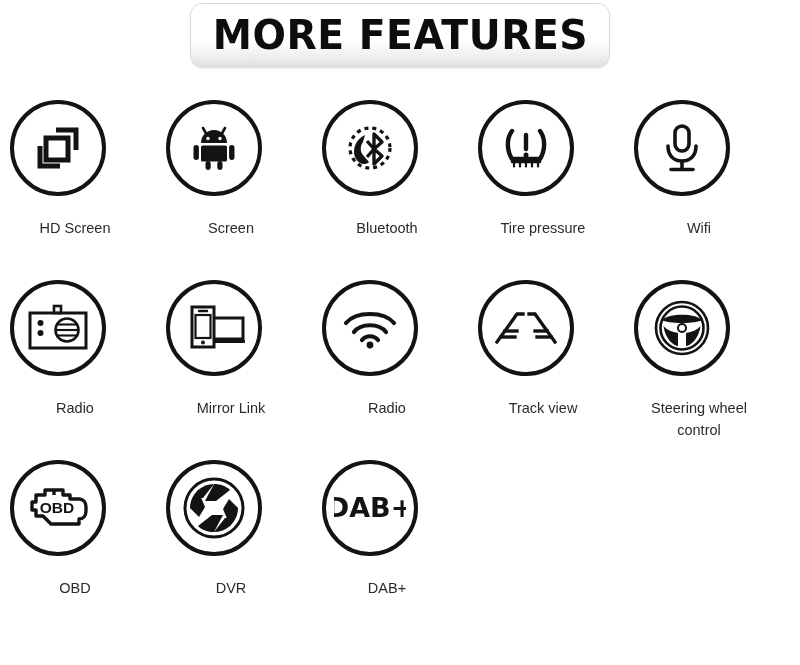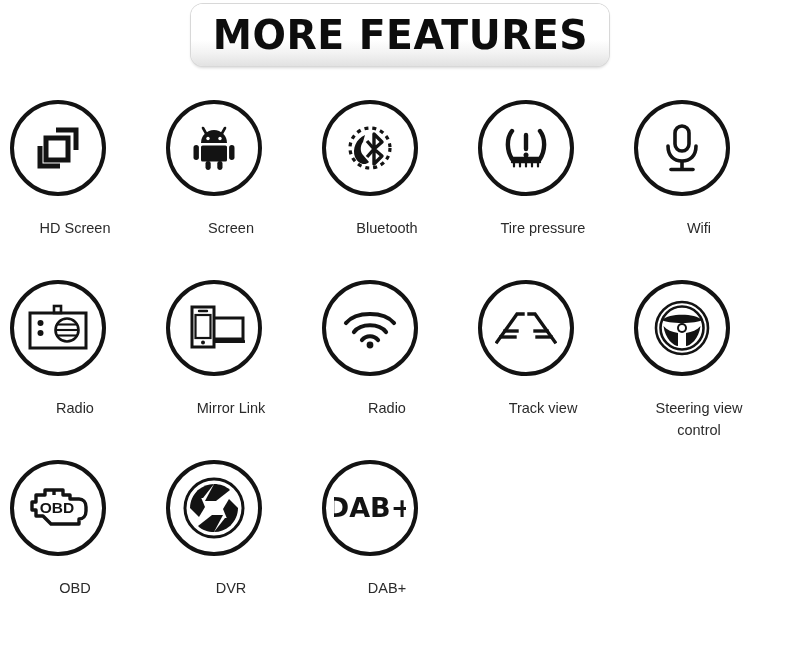--- a/index.html
+++ b/index.html
@@ -259,21 +259,21 @@
           <circle cx="29" cy="29" r="26" fill="none" stroke="#131313" stroke-width="2.6"></circle>
           <circle cx="29" cy="29" r="21.5" fill="none" stroke="#131313" stroke-width="2.6"></circle>
           <path d="M9 21 C16 14 42 14 49 21 C44 25 14 25 9 21 Z" fill="#131313"></path>
           <path d="M10.5 27 C12 40 21 47 25 47 L25 34 C19 33 14 31 10.5 27 Z" fill="#131313"></path>
           <path d="M47.5 27 C46 40 37 47 33 47 L33 34 C39 33 44 31 47.5 27 Z" fill="#131313"></path>
           <circle cx="29" cy="29" r="5" fill="#131313"></circle>
           <circle cx="29" cy="29" r="3" fill="#ffffff"></circle>
         </svg>
       </span>
     </div>
-    <div class="label">Steering view control</div>
+    <div class="label">Steering wheel control</div>
   </div>
 
   <div class="cell">
     <div class="circle">
       <span>
         <svg width="62" height="48" viewBox="0 0 62 48">
           <path d="M18 11 L18 6 L36 6 L36 11 L43 11 L43 15 L52 15
                    C56 15 59 18 59 23 L59 27 C59 32 56 35 52 35 L52 40
                    L24 40 L16 32 L9 32 L9 26 L5 26 L5 18 L9 18 L9 11 Z" fill="none" stroke="#131313" stroke-width="3.4" stroke-linejoin="round"></path>
           <line x1="27" y1="6" x2="27" y2="11" stroke="#131313" stroke-width="3.4"></line>

